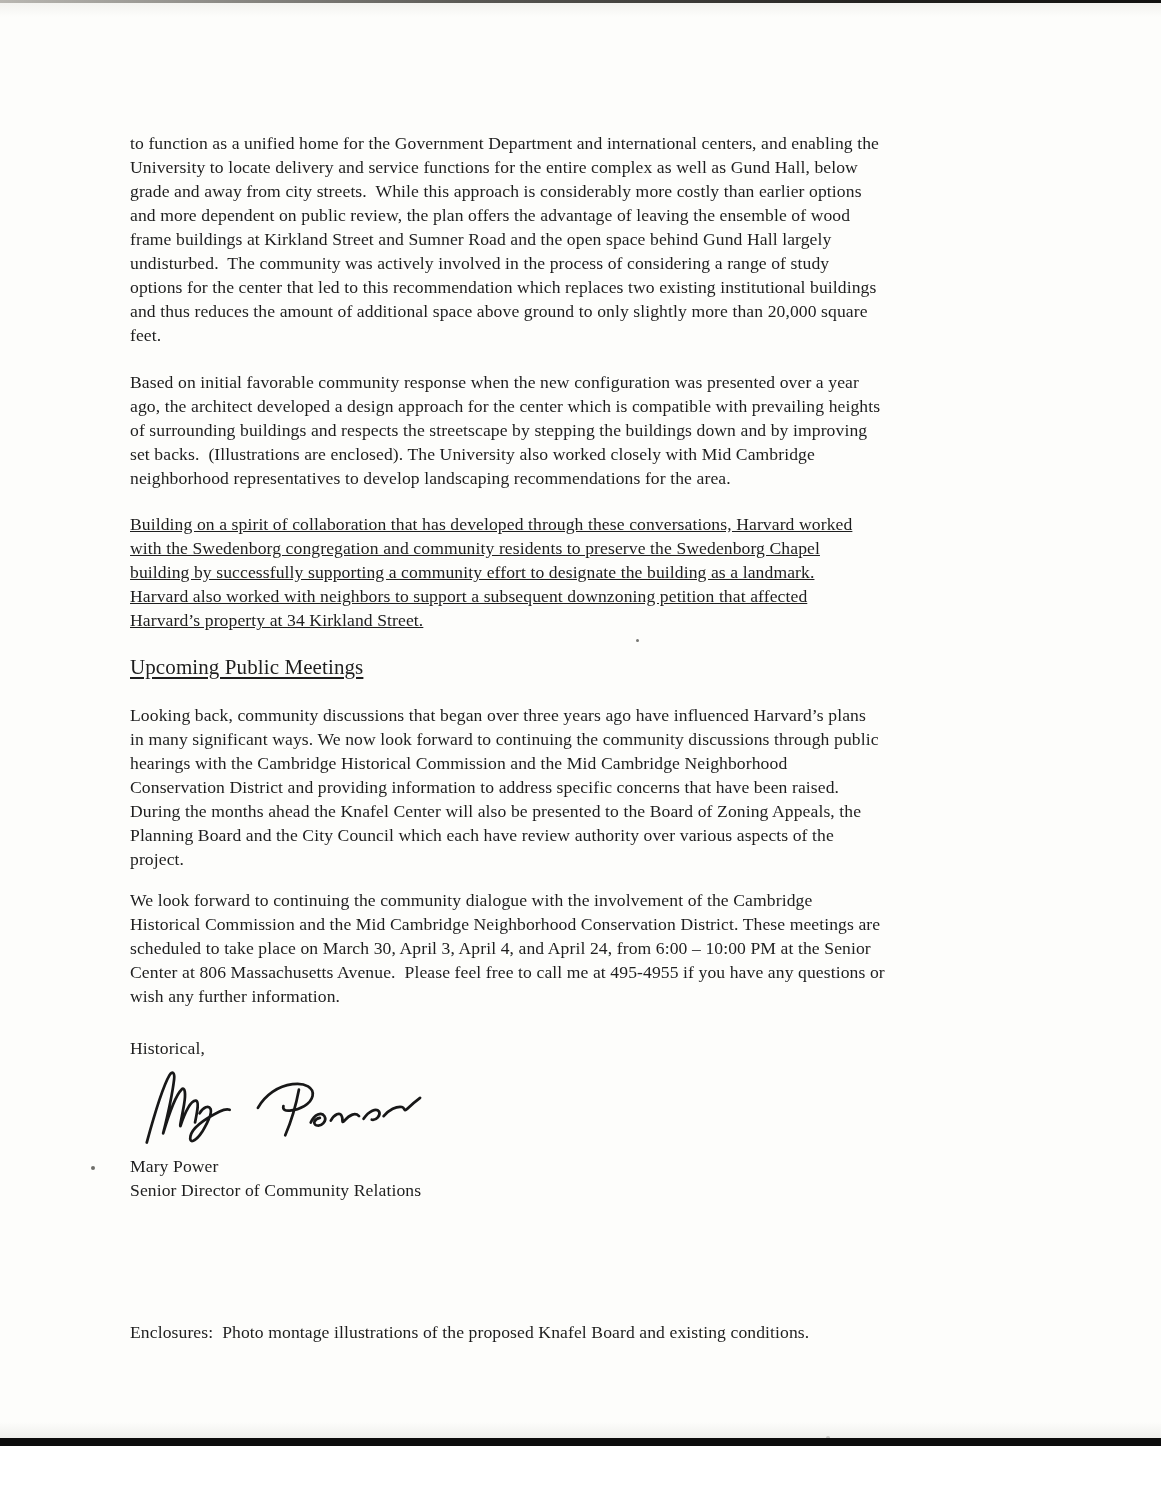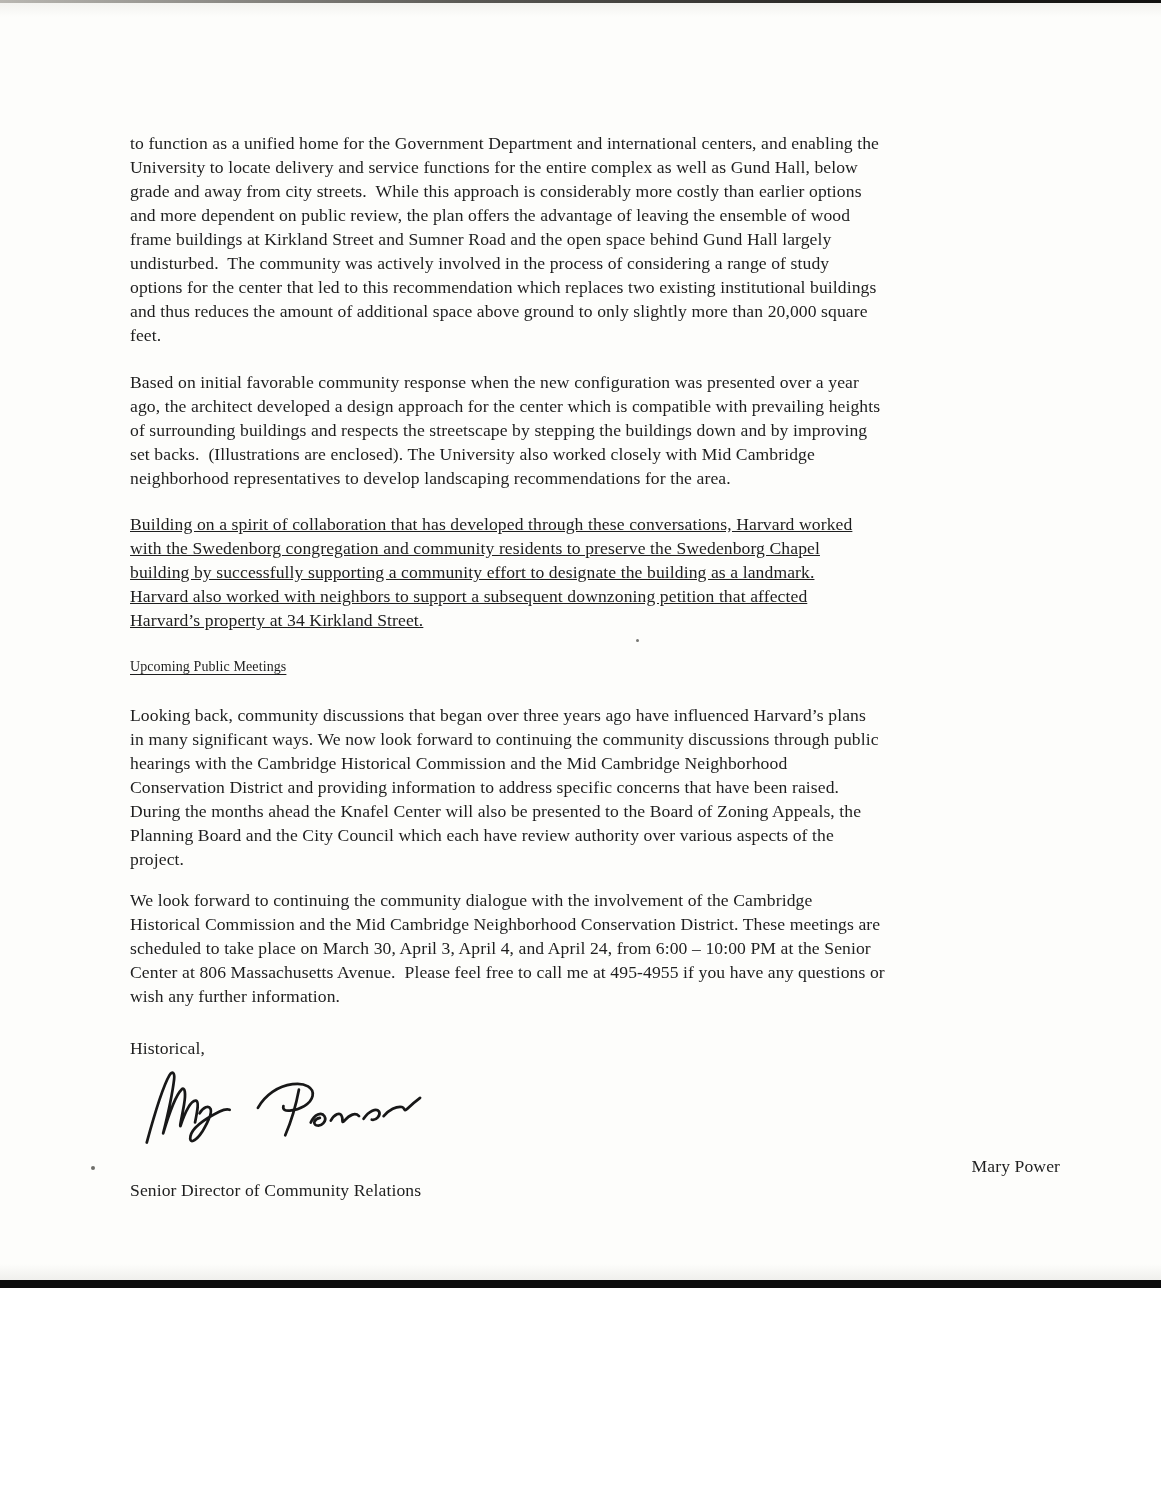--- a/index.html
+++ b/index.html
@@ -3,21 +3,21 @@
 <meta charset="utf-8">
 <style>
   html, body {
     margin: 0;
     padding: 0;
     background: #ffffff;
   }
   .page {
     position: relative;
     width: 1161px;
-    height: 1288px;
+    height: 1446px;
     background: #fdfdfb;
     overflow: hidden;
     font-family: "Liberation Serif", "DejaVu Serif", serif;
     color: #1e1e1e;
   }
   
   .scan-edge-top {
     position: absolute;
     top: 0; left: 0;
     width: 100%; height: 3px;
@@ -54,21 +54,21 @@
     margin: 0 0 22px 0;
     white-space: pre-wrap;
   }
   .para.p1 { margin-bottom: 23px; }
   .para.p2 { }
   .para.p3 { margin-bottom: 23px; text-decoration: underline; }
   .para.p4 { margin-bottom: 17px; }
   .para.p5 { margin-bottom: 28px; }
   .section-heading {
     margin: 0 0 24px 0;
-    font-size: 14px;
+    font-size: 21px;
     font-weight: normal;
     text-decoration: underline;
     text-underline-offset: 3px;
   }
   .closing {
     margin: 0 0 6px 0;
   }
   .signature-wrap {
     width: 305px;
     height: 82px;
@@ -151,21 +151,21 @@
 
           <path d="M64,52 C68,45 74,43 76,47 C78,52 73,62 67,72 C60,83 52,86 54,77 C56,68 70,58 86,50 C90,48 94,47 97,48"></path>
 
           <path d="M128,46 C136,32 150,22 166,20 C180,18 190,24 188,33 C186,42 174,48 163,49 C158,49.5 155,48 156,44 M173,26 C170,42 164,62 158,76"></path>
 
           <path d="M186,62 C190,53 198,50 201,55 C204,60 198,67 192,65 C188,63.5 190,58 196,57 M208,60 C212,53 218,50 220,55 C222,59 219,64 223,60 C229,53 235,51 239,55 M244,58 C250,49 258,46 261,50 C263,54 258,60 253,59 M266,55 C272,48 280,44 286,45 C290,46 288,51 292,47 C297,42 302,38 306,35"></path>
         </g>
       </svg>
     </div>
 
-    <p class="signer-block" style="margin:0;text-align:right;">Mary Power</p>
+    <p class="signer-block" style="margin:0;">Mary Power</p>
     <p class="signer-block" style="margin:0;">Senior Director of Community Relations</p>
 
     <p class="enclosures">Enclosures:  Photo montage illustrations of the proposed Knafel Board and existing conditions.</p>
 
   </div>
 
   <div class="speck s1"></div>
   <div class="speck s2"></div>
   <div class="speck s3"></div>
 

